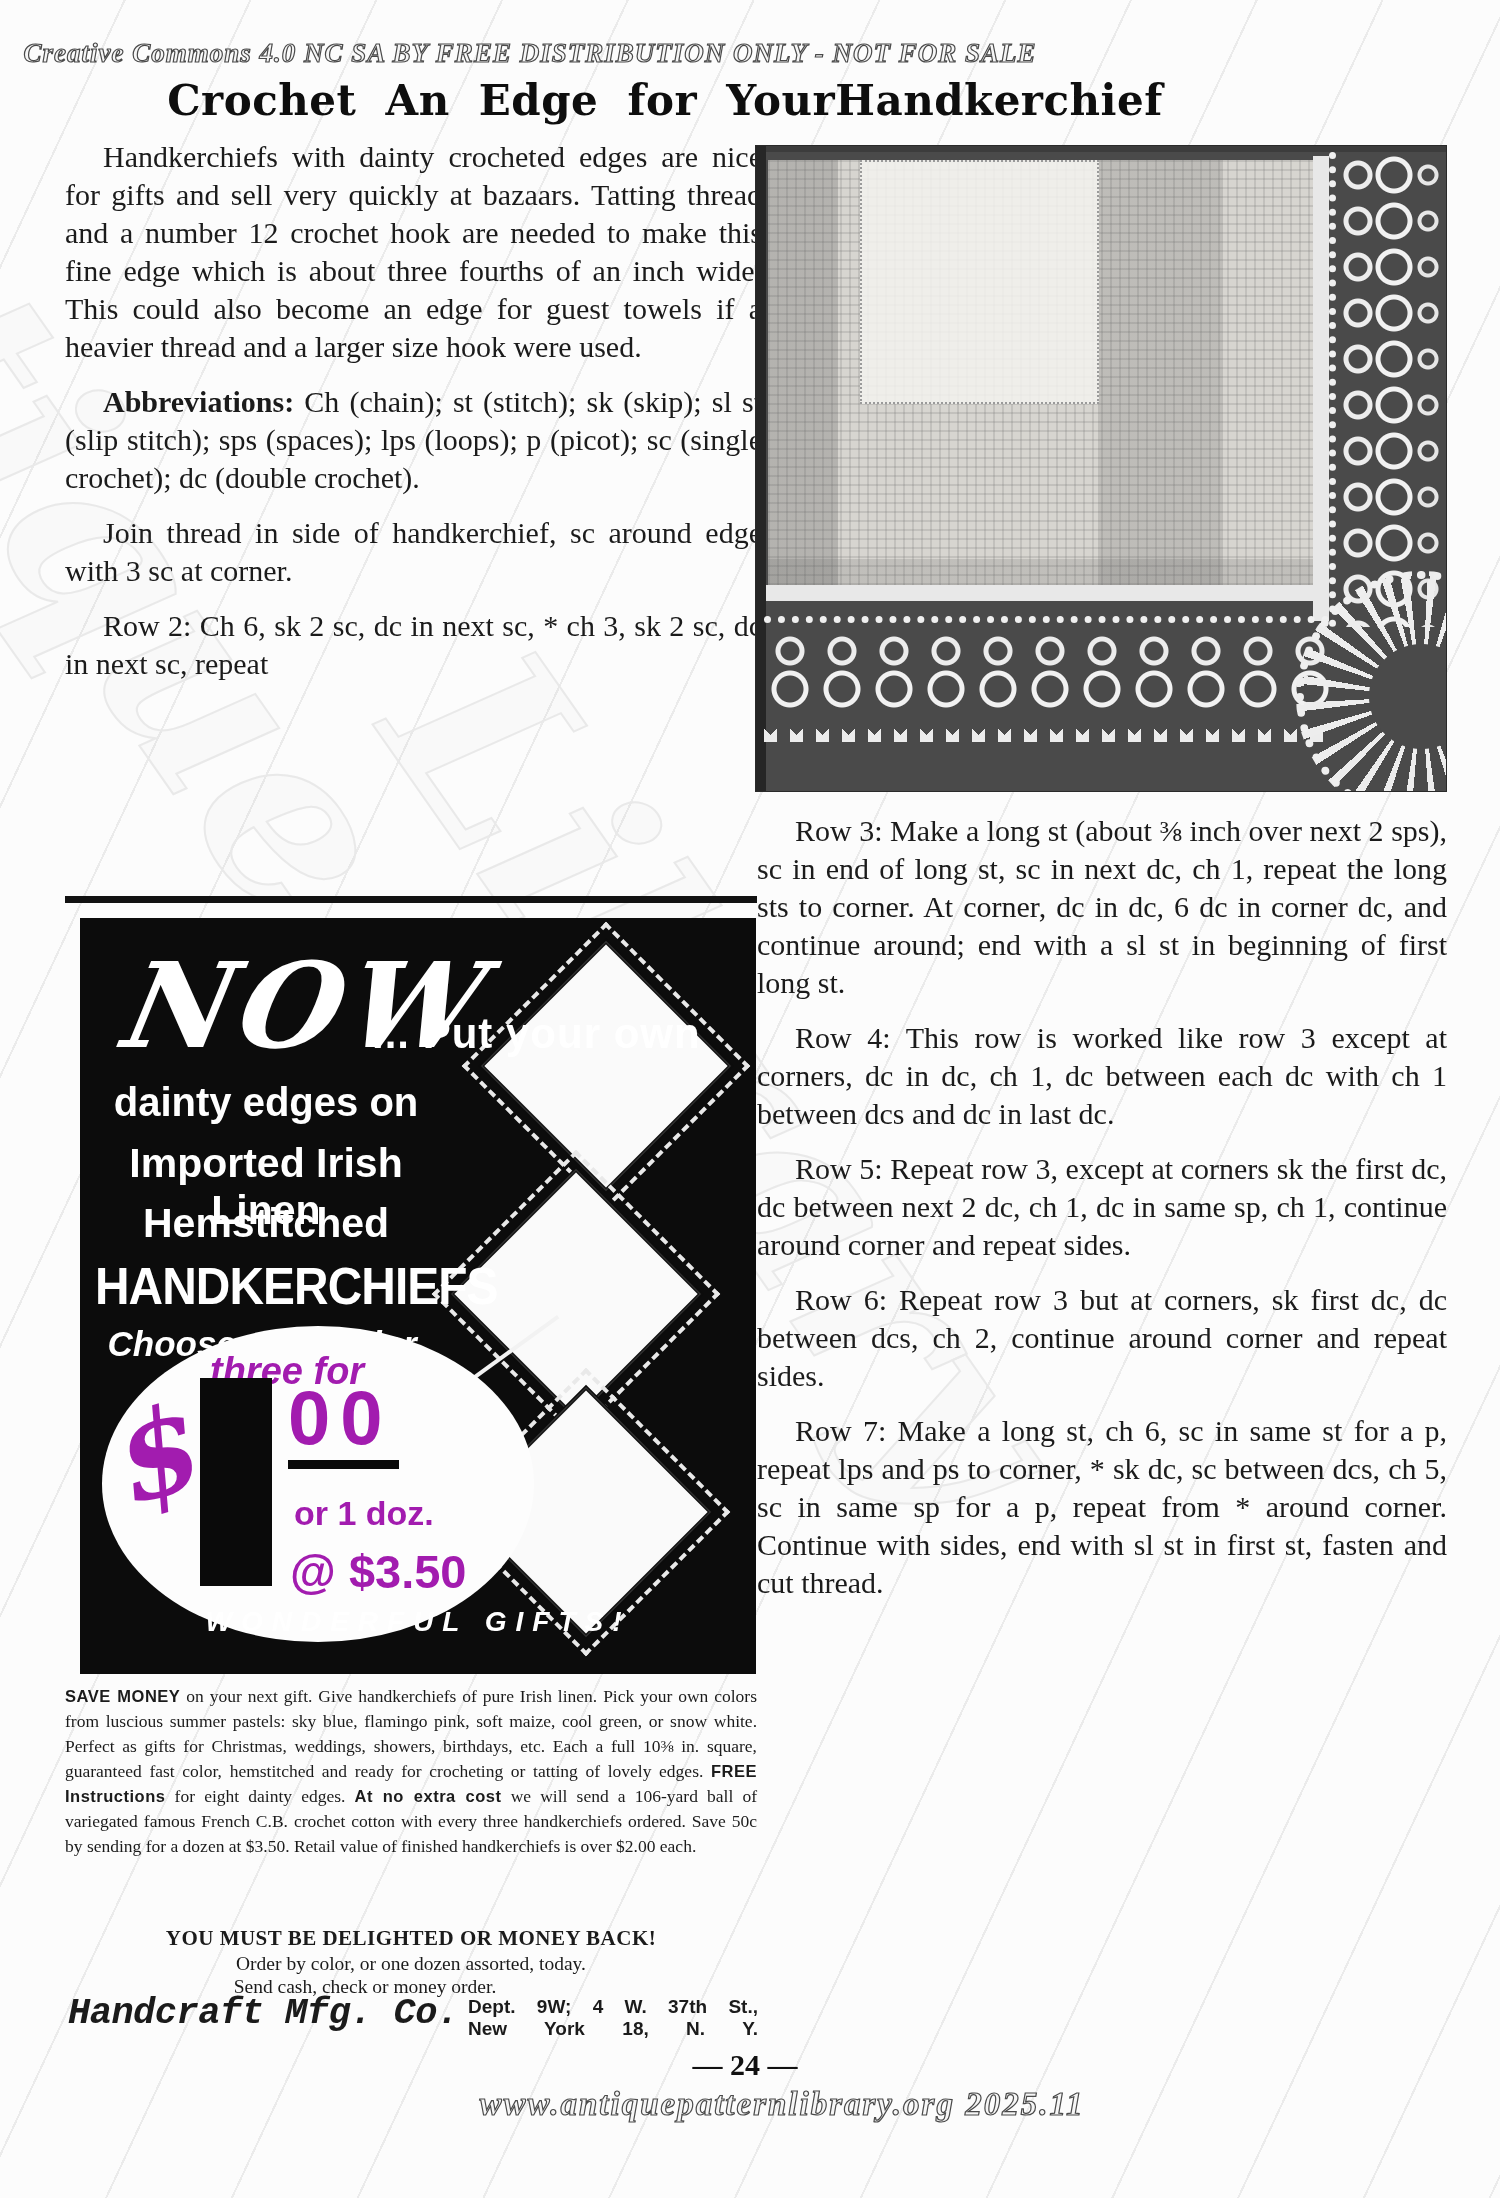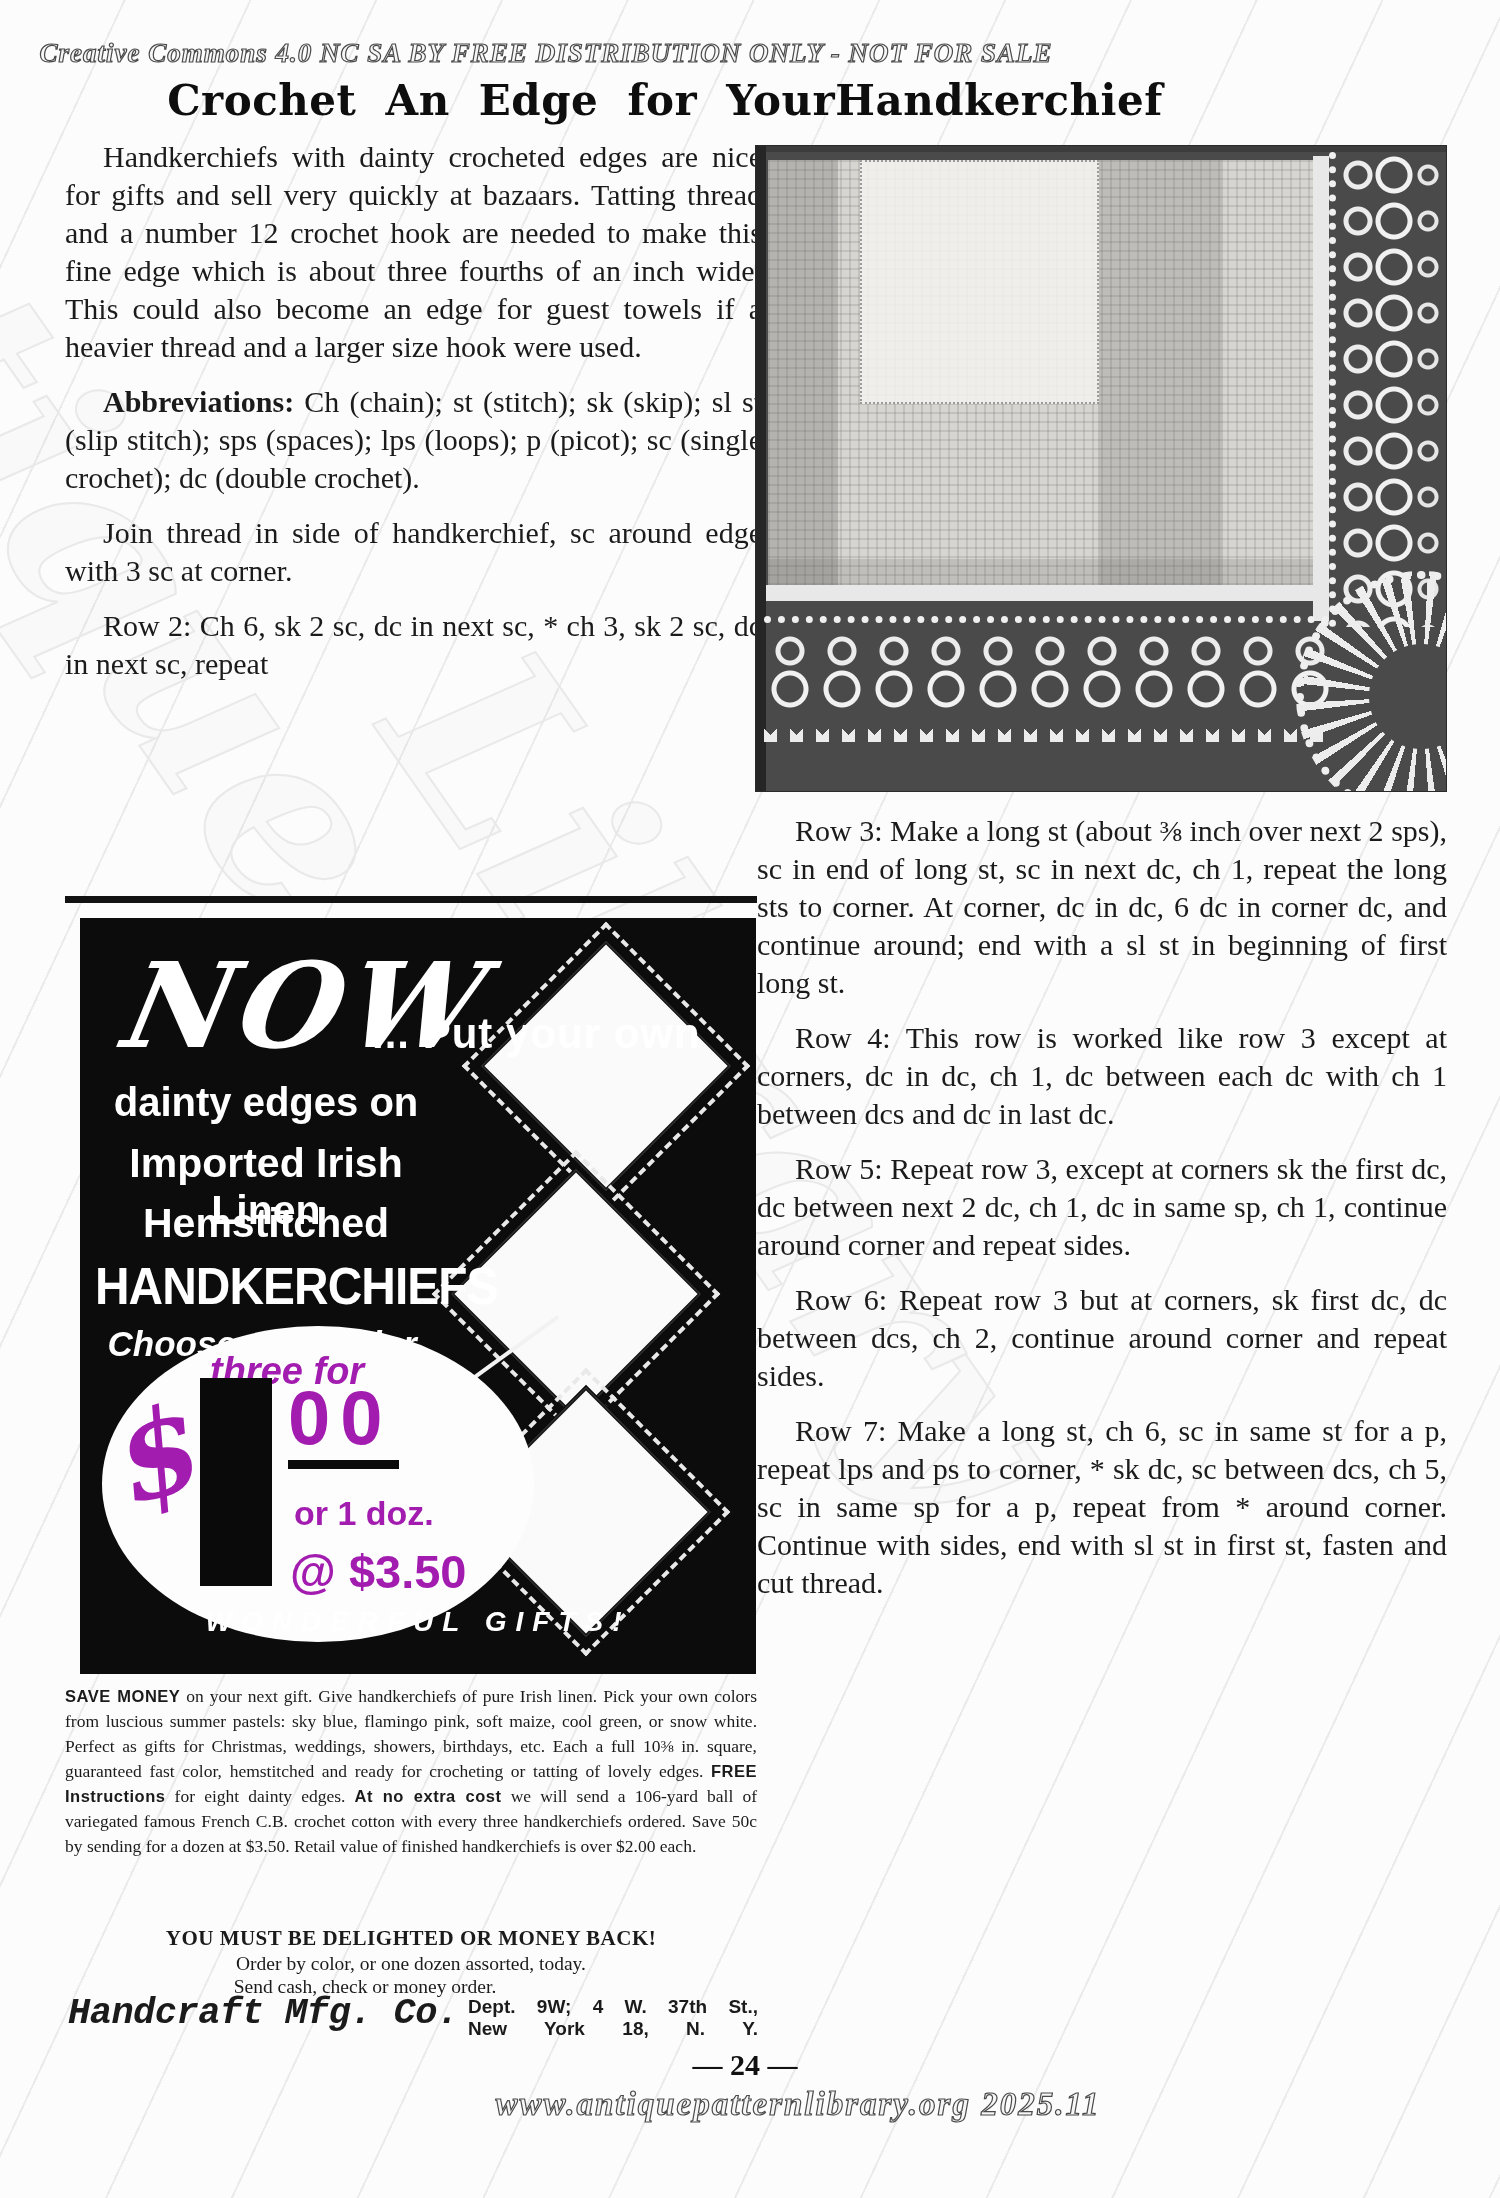--- a/index.html
+++ b/index.html
@@ -25,21 +25,20 @@
   #wm2{left:560px;top:600px;font-size:240px;transform:rotate(55deg);transform-origin:left top;}
 
   .z{position:absolute;z-index:1;}
 
   
   .outline-text{
     font-family:"Liberation Serif","DejaVu Serif",serif;
     font-style:italic;font-weight:bold;
     color:#f6f6f6;-webkit-text-stroke:1.2px #4a4a4a;
     letter-spacing:1px;
-    margin-left:16px;
   }
   #license{left:0;top:38px;width:1060px;text-align:center;font-size:27px;}
   #title{
     left:0;top:76px;width:1330px;text-align:center;
     font-family:"DejaVu Serif","Liberation Serif",serif;
     font-weight:bold;font-size:42px;word-spacing:14px;letter-spacing:0.5px;color:#0e0e0e;
   }
 
   
   .col{font-size:30px;line-height:38px;text-align:justify;}

